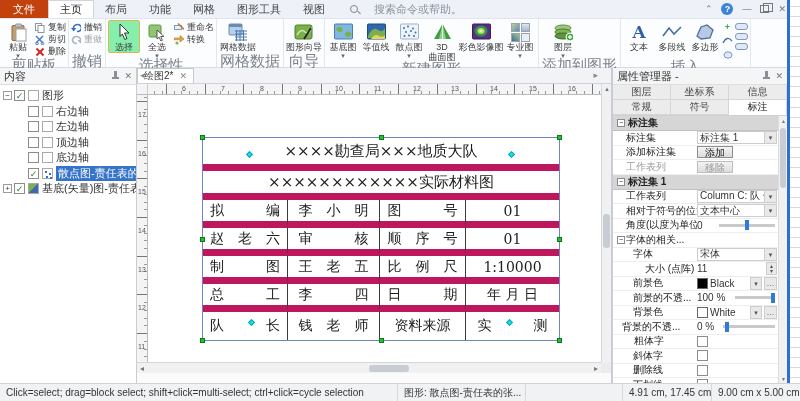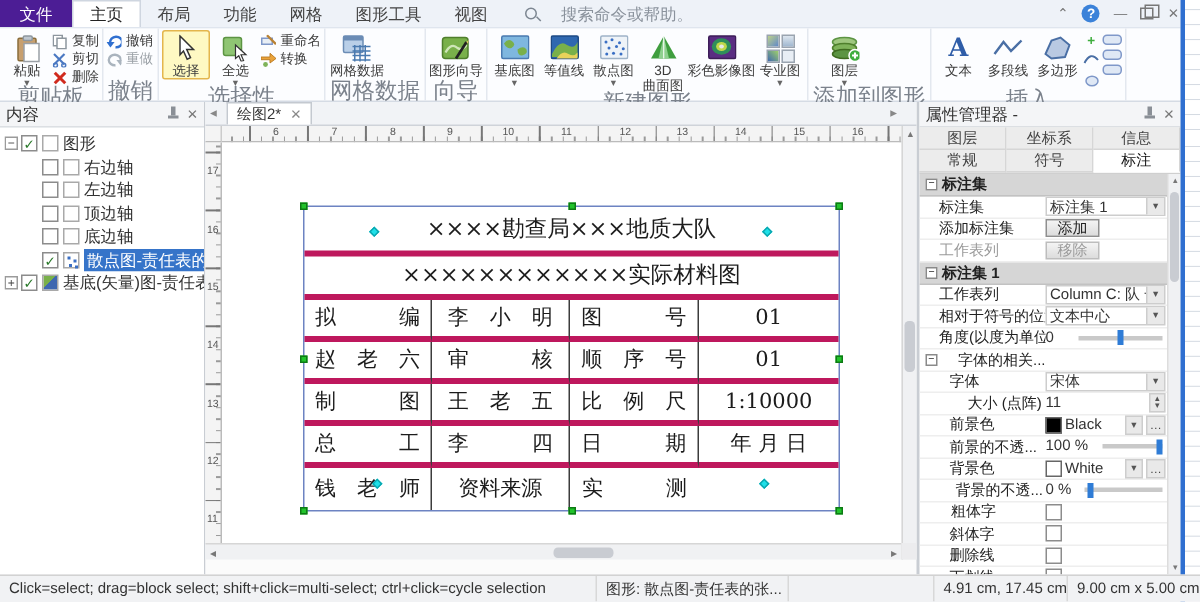--- a/index.html
+++ b/index.html
@@ -3,39 +3,39 @@
 <meta charset="utf-8">
 <style>
   *{box-sizing:border-box;margin:0;padding:0}
   html,body{width:800px;height:401px;overflow:hidden}
   body{font-family:"Liberation Sans","DejaVu Sans",sans-serif;font-size:11px;color:#333;background:#e8e8e8}
   #app{position:absolute;width:800px;height:401px;background:#f4f6f9;overflow:hidden}
 
   
   .tabbar{position:absolute;left:0;top:0;width:800px;height:19px;background:#eef2f8;border-bottom:1px solid #dfe5ee;display:flex;align-items:stretch}
   .tab{padding:0 11px;display:flex;align-items:center;font-size:11px;color:#444;cursor:default}
-  .tab.file{background:#4c1d95;color:#fff;padding:0 13px}
+  .tab.file{background:#c2410c;color:#fff;padding:0 13px}
   .tab.active{background:#fff;border:1px solid #cfd6e0;border-bottom:none;color:#222}
   .searchbox{margin-left:14px;display:flex;align-items:center;color:#8a929c;gap:16px}
   .mag{width:8px;height:8px;border:1.3px solid #7c8691;border-radius:50%;position:relative}
   .mag::after{content:"";position:absolute;left:6px;top:6px;width:4px;height:1.3px;background:#7c8691;transform:rotate(45deg)}
   .winbtns{margin-left:auto;display:flex;align-items:center;gap:9px;padding-right:14px;color:#777}
   .wb{font-size:9px;line-height:9px}
   .wb.help{width:12px;height:12px;border-radius:50%;background:#3b82d9;color:#fff;text-align:center;line-height:12px;font-size:9px;font-weight:bold}
   .wb.restore{width:9px;height:8px;border:1px solid #777;position:relative;background:#eef2f8}
   .wb.restore::before{content:"";position:absolute;left:2px;top:-3px;width:8px;height:7px;border:1px solid #777}
 
   
   .ribbon{position:absolute;left:0;top:19px;width:800px;height:49px;background:#fcfdff;border-bottom:1px solid #d5dbe4;display:flex}
   .rgroup{display:flex;flex-direction:column;border-right:1px solid #e3e8ef;height:100%}
   .rbody{flex:1;display:flex;align-items:flex-start;padding:1px 2px 0 2px;gap:1px}
   .rlabel{height:12px;line-height:12px;text-align:center;font-size:15px;color:#7b828c;white-space:nowrap;padding:0 3px}
   .bigbtn{display:flex;flex-direction:column;align-items:center;width:32px;padding-top:1px;font-size:9px;color:#3b3b3b;border:1px solid transparent;border-radius:2px;text-align:center;line-height:9px;gap:1px}
   .bigbtn .bicon{width:20px;height:20px;display:flex;align-items:center;justify-content:center}
-  .bigbtn.sel{background:#fef9c3;border-color:#e3b64d}
+  .bigbtn.sel{background:#86efac;border-color:#e3b64d}
   .bigbtn .drop{font-size:7px;color:#666;line-height:5px}
   .smallcol{display:flex;flex-direction:column;gap:1px;padding-top:2px}
   .smallbtn{display:flex;align-items:center;gap:3px;font-size:9px;color:#3b3b3b;height:11px;white-space:nowrap}
   .smallbtn .sicon{width:10px;height:10px;display:flex;align-items:center;justify-content:center}
   .bigbtn span,.smallbtn span{white-space:nowrap}
   .minigrid{display:grid;grid-template-columns:9px 9px;grid-template-rows:9px 9px;gap:1px}
   .minigrid i{border:1px solid #9aa4b0;background:linear-gradient(135deg,#bcd08c,#5f87c9)}
   .minigrid i:nth-child(2){background:linear-gradient(#dde6ef,#9fb6cf)}
   .minigrid i:nth-child(3){background:linear-gradient(45deg,#3f68b0,#9fd06a)}
   .minigrid i:nth-child(4){background:#e8eef5}
@@ -61,35 +61,35 @@
   .chk{width:11px;height:11px;border:1px solid #8c8c8c;background:#fff;margin-right:3px;flex:none;text-align:center;line-height:10px;font-size:9px;color:#2b7a2b}
   .ticon{width:11px;height:11px;border:1px solid #a9a9a9;background:#fff;margin-right:3px;flex:none;position:relative}
   .ticon.dots::before{content:"";position:absolute;left:2px;top:2px;width:2px;height:2px;background:#3a6fc4;box-shadow:4px 2px 0 #3a6fc4,1px 5px 0 #3a6fc4,5px 6px 0 #3a6fc4}
   .ticon.map{background:linear-gradient(135deg,#79b04a 0 45%,#3f68b0 45% 100%)}
   .tsel{background:#3674c9;color:#fff;padding:0 2px}
   .indent1{margin-left:14px}
 
   
   #canvas{left:137px;top:68px;width:475px;height:315px;background:#fbfbfb;border-right:1px solid #c9cdd3}
   .doctabs{position:absolute;left:0;top:0;width:100%;height:16px;background:#f1f3f6;border-bottom:1px solid #cfd3d9;display:flex;align-items:flex-end}
-  .doctab{margin-left:14px;height:15px;background:#fff;border:1px solid #c4c9d0;border-bottom:none;display:flex;align-items:center;gap:6px;padding:0 6px;font-size:10px;color:#333}
+  .doctab{height:15px;background:#fff;border:1px solid #c4c9d0;border-bottom:none;display:flex;align-items:center;gap:6px;padding:0 6px;font-size:10px;color:#333}
   .tabnav{position:absolute;top:2px;font-size:9px;color:#888}
   .hruler{position:absolute;left:11px;top:16px;right:10px;height:11px;background:#f4f4f4;border-bottom:1px solid #bbb;
     background-image:repeating-linear-gradient(90deg,#777 0 1px,transparent 1px 38.7px),repeating-linear-gradient(90deg,#9a9a9a 0 1px,transparent 1px 7.74px);
     background-size:100% 100%,100% 4px;background-position:18px 0,18px 7px;background-repeat:repeat-x}
   .vruler{position:absolute;left:0;top:27px;width:11px;bottom:21px;background:#f4f4f4;border-right:1px solid #bbb;
     background-image:repeating-linear-gradient(180deg,#777 0 1px,transparent 1px 38.7px),repeating-linear-gradient(180deg,#9a9a9a 0 1px,transparent 1px 7.74px);
     background-size:100% 100%,4px 100%;background-position:0 6px,7px 6px;background-repeat:repeat-y}
   .rnum{position:absolute;font-size:7px;color:#555;line-height:7px}
   .corner{position:absolute;left:0;top:16px;width:11px;height:11px;background:#f4f4f4;border-right:1px solid #ccc;border-bottom:1px solid #bbb}
   .draw{position:absolute;left:11px;top:27px;right:10px;bottom:21px;background:#fff;overflow:hidden}
 
   .selrect{position:absolute;left:54px;top:42px;width:358px;height:204px;border:1px solid #6d83c2}
   .ttable{display:grid;width:100%;height:100%;grid-template-columns:85px 92px 86px 1fr;grid-template-rows:33px 29px repeat(5,1fr);font-family:"DejaVu Serif","Liberation Serif",serif;color:#1c1c1c}
-  .tc{border-right:1px solid #3c3c3c;border-bottom:4px solid #be185d;display:flex;align-items:center;justify-content:center;white-space:pre;overflow:hidden;font-size:14px}
+  .tc{border-right:1px solid #3c3c3c;border-bottom:7px solid #be185d;display:flex;align-items:center;justify-content:center;white-space:pre;overflow:hidden;font-size:14px}
   .tc.last{border-right:none}
   .tc.bot{border-bottom:none}
   .tc.span4{grid-column:1/5;font-size:15px}
   .handle{position:absolute;width:5px;height:5px;background:#21c32b;border:1px solid #0d7a14;z-index:5}
   .pdot{position:absolute;width:5px;height:5px;background:#1ee0e8;border:1px solid #0aa7b0;transform:rotate(45deg);z-index:4}
 
   .hscroll{position:absolute;left:0;bottom:10px;right:10px;height:11px;background:#f0f1f3;border-top:1px solid #d6d6d6;display:flex;align-items:center}
   .hthumb{position:absolute;left:232px;width:40px;height:7px;background:#c9ccd2;border-radius:3px}
   .sarr{font-size:8px;color:#777;padding:0 3px}
   .sarr.right{margin-left:auto}
@@ -579,20 +579,21 @@
           <div class="tc">制　　　图</div>
           <div class="tc">王　老　五</div>
           <div class="tc">比　例　尺</div>
           <div class="tc last">1:10000</div>
 
           <div class="tc">总　　　工</div>
           <div class="tc">李　　　四</div>
           <div class="tc">日　　　期</div>
           <div class="tc last">年 月 日</div>
 
+          <div class="tc bot">队　　　长</div>
           <div class="tc bot">钱　老　师</div>
           <div class="tc bot">资料来源</div>
           <div class="tc bot last">实　　　测</div>
         </div>
 
         <div class="handle" style="left:-3px;top:-3px"></div>
         <div class="handle" style="left:176px;top:-3px"></div>
         <div class="handle" style="right:-3px;top:-3px"></div>
         <div class="handle" style="left:-3px;top:99px"></div>
         <div class="handle" style="right:-3px;top:99px"></div>
@@ -693,21 +694,21 @@
         <div class="prow">
           <div class="plabel">角度(以度为单位)</div>
           <div class="pval">
               <span>0</span>
             <span class="sldr">
                 <span class="sthumb" style="left:26px"></span>
               </span>
             </div>
         </div>
         <div class="prow">
-          <div class="plabel" style="padding-left:4px;display:flex;align-items:center;gap:14px">
+          <div class="plabel" style="padding-left:4px;display:flex;align-items:center;gap:1px">
             <span class="gexp">−</span>
             <span>字体的相关...</span>
           </div>
         </div>
         <div class="prow">
           <div class="plabel" style="padding-left:20px">字体</div>
           <div class="pval">
               <div class="dd">
                 <span class="txt">宋体</span>
                 <span class="dda">▾</span>
@@ -745,21 +746,21 @@
         <div class="prow">
           <div class="plabel" style="padding-left:20px">背景色</div>
           <div class="pval">
             <span class="swatch" style="background:#fff"></span>
             <span style="flex:1">White</span>
             <span class="dda" style="height:13px;border:1px solid #cdcdcd;line-height:11px">▾</span>
             <span class="more">…</span>
           </div>
         </div>
         <div class="prow">
-          <div class="plabel" style="padding-left:24px">背景的不透...</div>
+          <div class="plabel" style="padding-left:9px">背景的不透...</div>
           <div class="pval">
               <span>0 %</span>
             <span class="sldr" style="width:52px">
                 <span class="sthumb" style="left:2px"></span>
               </span>
             </div>
         </div>
         <div class="prow">
           <div class="plabel" style="padding-left:21px">粗体字</div>
           <div class="pval">

